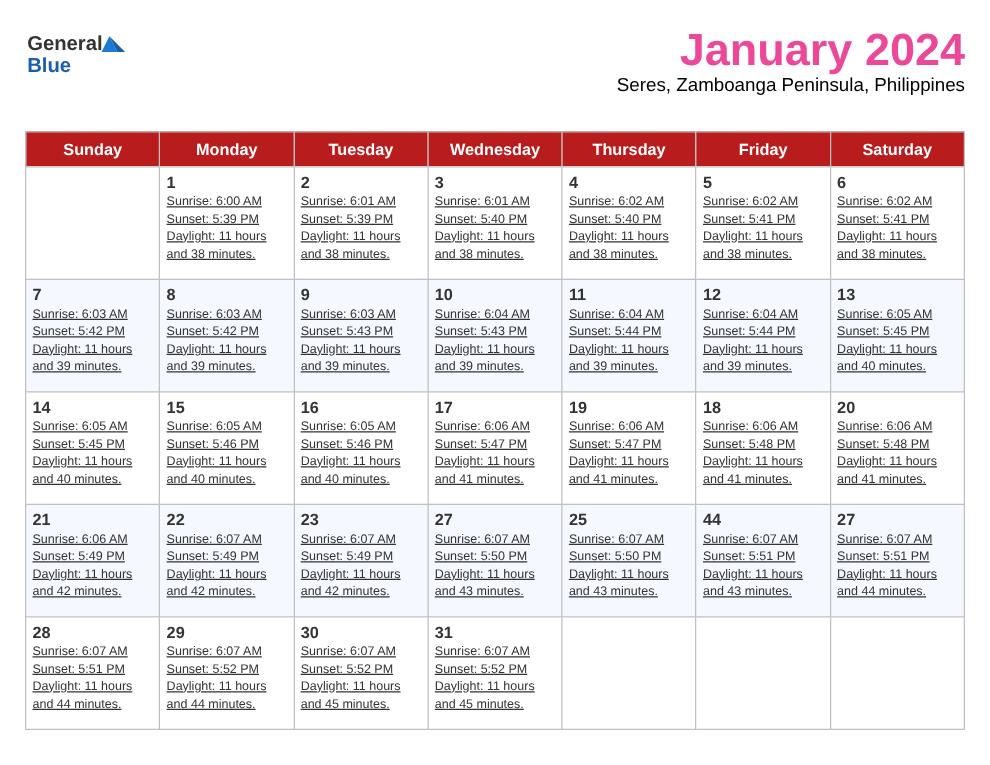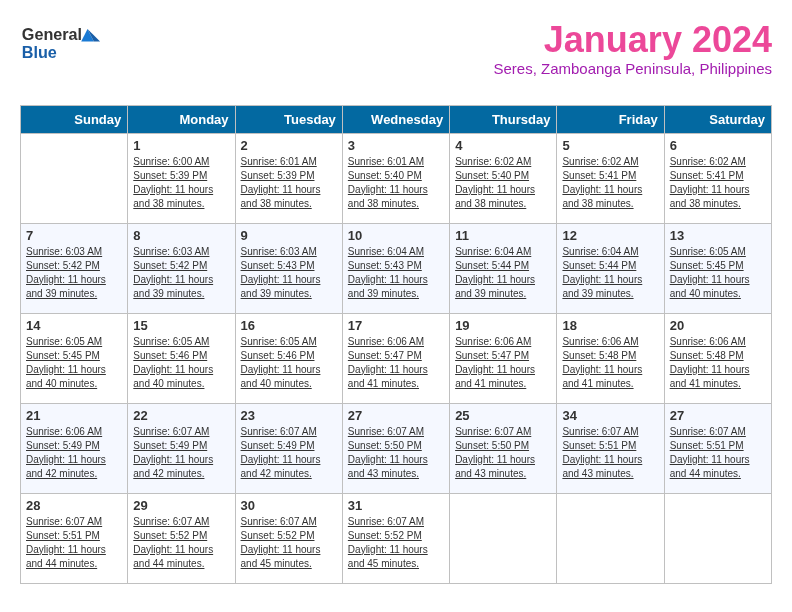--- a/index.html
+++ b/index.html
@@ -28,31 +28,31 @@
       text-align: right;
     }
     .month-title {
       font-size: 36px;
       font-weight: bold;
       color: #ec4899;
       line-height: 1.1;
     }
     .subtitle {
       font-size: 15px;
-      color: #a21caf;
+      color: #000000;
     }
     table {
       width: 100%;
       border-collapse: collapse;
       font-size: 11px;
     }
     th {
-      background-color: #0369a1;
+      background-color: #b91c1c;
       color: #fff;
-      text-align: right;
+      text-align: center;
       padding: 6px 6px;
       font-size: 13px;
       font-weight: bold;
       border: 1px solid #c0c0c0;
     }
     td {
       border: 1px solid #c0c0c0;
       vertical-align: top;
       padding: 4px 5px;
       width: calc(100% / 7);
@@ -211,21 +211,21 @@
         </td>
         <td>
           <span class="day-number">27</span>
           <div class="day-info">Sunrise: 6:07 AM<br>Sunset: 5:50 PM<br>Daylight: 11 hours<br>and 43 minutes.</div>
         </td>
         <td>
           <span class="day-number">25</span>
           <div class="day-info">Sunrise: 6:07 AM<br>Sunset: 5:50 PM<br>Daylight: 11 hours<br>and 43 minutes.</div>
         </td>
         <td>
-          <span class="day-number">34</span>
+          <span class="day-number">44</span>
           <div class="day-info">Sunrise: 6:07 AM<br>Sunset: 5:51 PM<br>Daylight: 11 hours<br>and 43 minutes.</div>
         </td>
         <td>
           <span class="day-number">27</span>
           <div class="day-info">Sunrise: 6:07 AM<br>Sunset: 5:51 PM<br>Daylight: 11 hours<br>and 44 minutes.</div>
         </td>
       </tr>
       <tr>
         <td>
           <span class="day-number">28</span>

